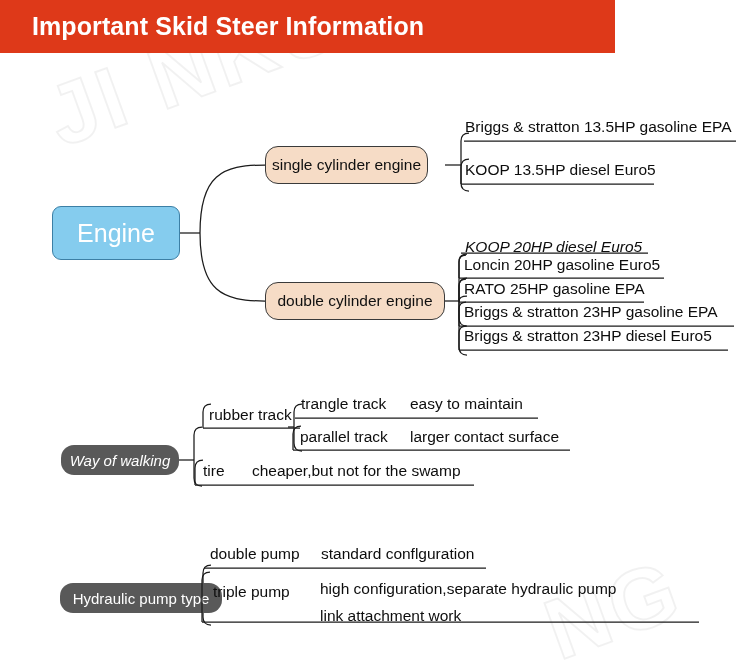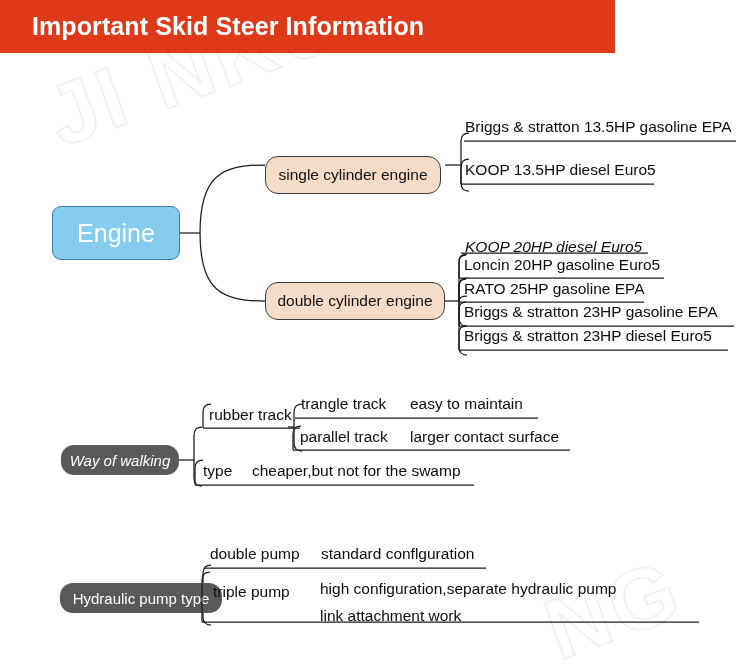--- a/index.html
+++ b/index.html
@@ -135,21 +135,21 @@
 
     <line x1="187" y1="598" x2="203" y2="598"></line>
     <path d="M203,598 L203,573 Q203,565 211,565"></path>
     <path d="M203,598 L203,617 Q203,625 211,625"></path>
   </svg>
 
   <div class="node node-root" style="left:52px;top:206px;width:128px;height:54px;">
     <span>Engine</span>
   </div>
 
-  <div class="node node-branch" style="left:265px;top:156px;width:176px;height:38px;">
+  <div class="node node-branch" style="left:265px;top:146px;width:163px;height:38px;">
     <span>single cylinder engine</span>
   </div>
 
   <div class="node node-branch" style="left:265px;top:282px;width:180px;height:38px;">
     <span>double cylinder engine</span>
   </div>
 
   <div class="leaf" style="left:462px;top:117px;width:276px;height:25px;">
     <svg width="276" height="25" viewBox="0 0 276 25" style="position:absolute;left:0;top:0;">
       <path d="M2,24 L2,9 Q2,1 10,1" fill="none" stroke="#1b1b1b" stroke-width="1.25" style="opacity:0"></path>
@@ -233,21 +233,21 @@
     <span class="leaf-txt" style="left:8px;top:3px;"></span>
     <span class="leaf-txt" style="left:8px;top:3px;">parallel track</span>
     <span class="leaf-txt" style="left:118px;top:3px;">larger contact surface</span>
   </div>
 
   <div class="leaf" style="left:194px;top:459px;width:282px;height:27px;">
     <svg width="282" height="27" viewBox="0 0 282 27" style="position:absolute;left:0;top:0;">
       <path d="M1,26 L1,9 Q1,1 9,1" fill="none" stroke="#1b1b1b" stroke-width="1.25"></path>
       <line x1="1" y1="26" x2="280" y2="26" stroke="#1b1b1b" stroke-width="1.25"></line>
     </svg>
-    <span class="leaf-txt" style="left:9px;top:3px;">type</span>
+    <span class="leaf-txt" style="left:9px;top:3px;">tire</span>
     <span class="leaf-txt" style="left:58px;top:3px;">cheaper,but not for the swamp</span>
   </div>
 
   <div class="node node-pill" style="left:25px;top:583px;width:162px;height:30px;margin-left:35px;">
     <span>Hydraulic pump type</span>
   </div>
 
   <div class="leaf" style="left:203px;top:544px;width:285px;height:25px;">
     <svg width="285" height="25" viewBox="0 0 285 25" style="position:absolute;left:0;top:0;">
       <line x1="1" y1="24" x2="283" y2="24" stroke="#1b1b1b" stroke-width="1.25"></line>

